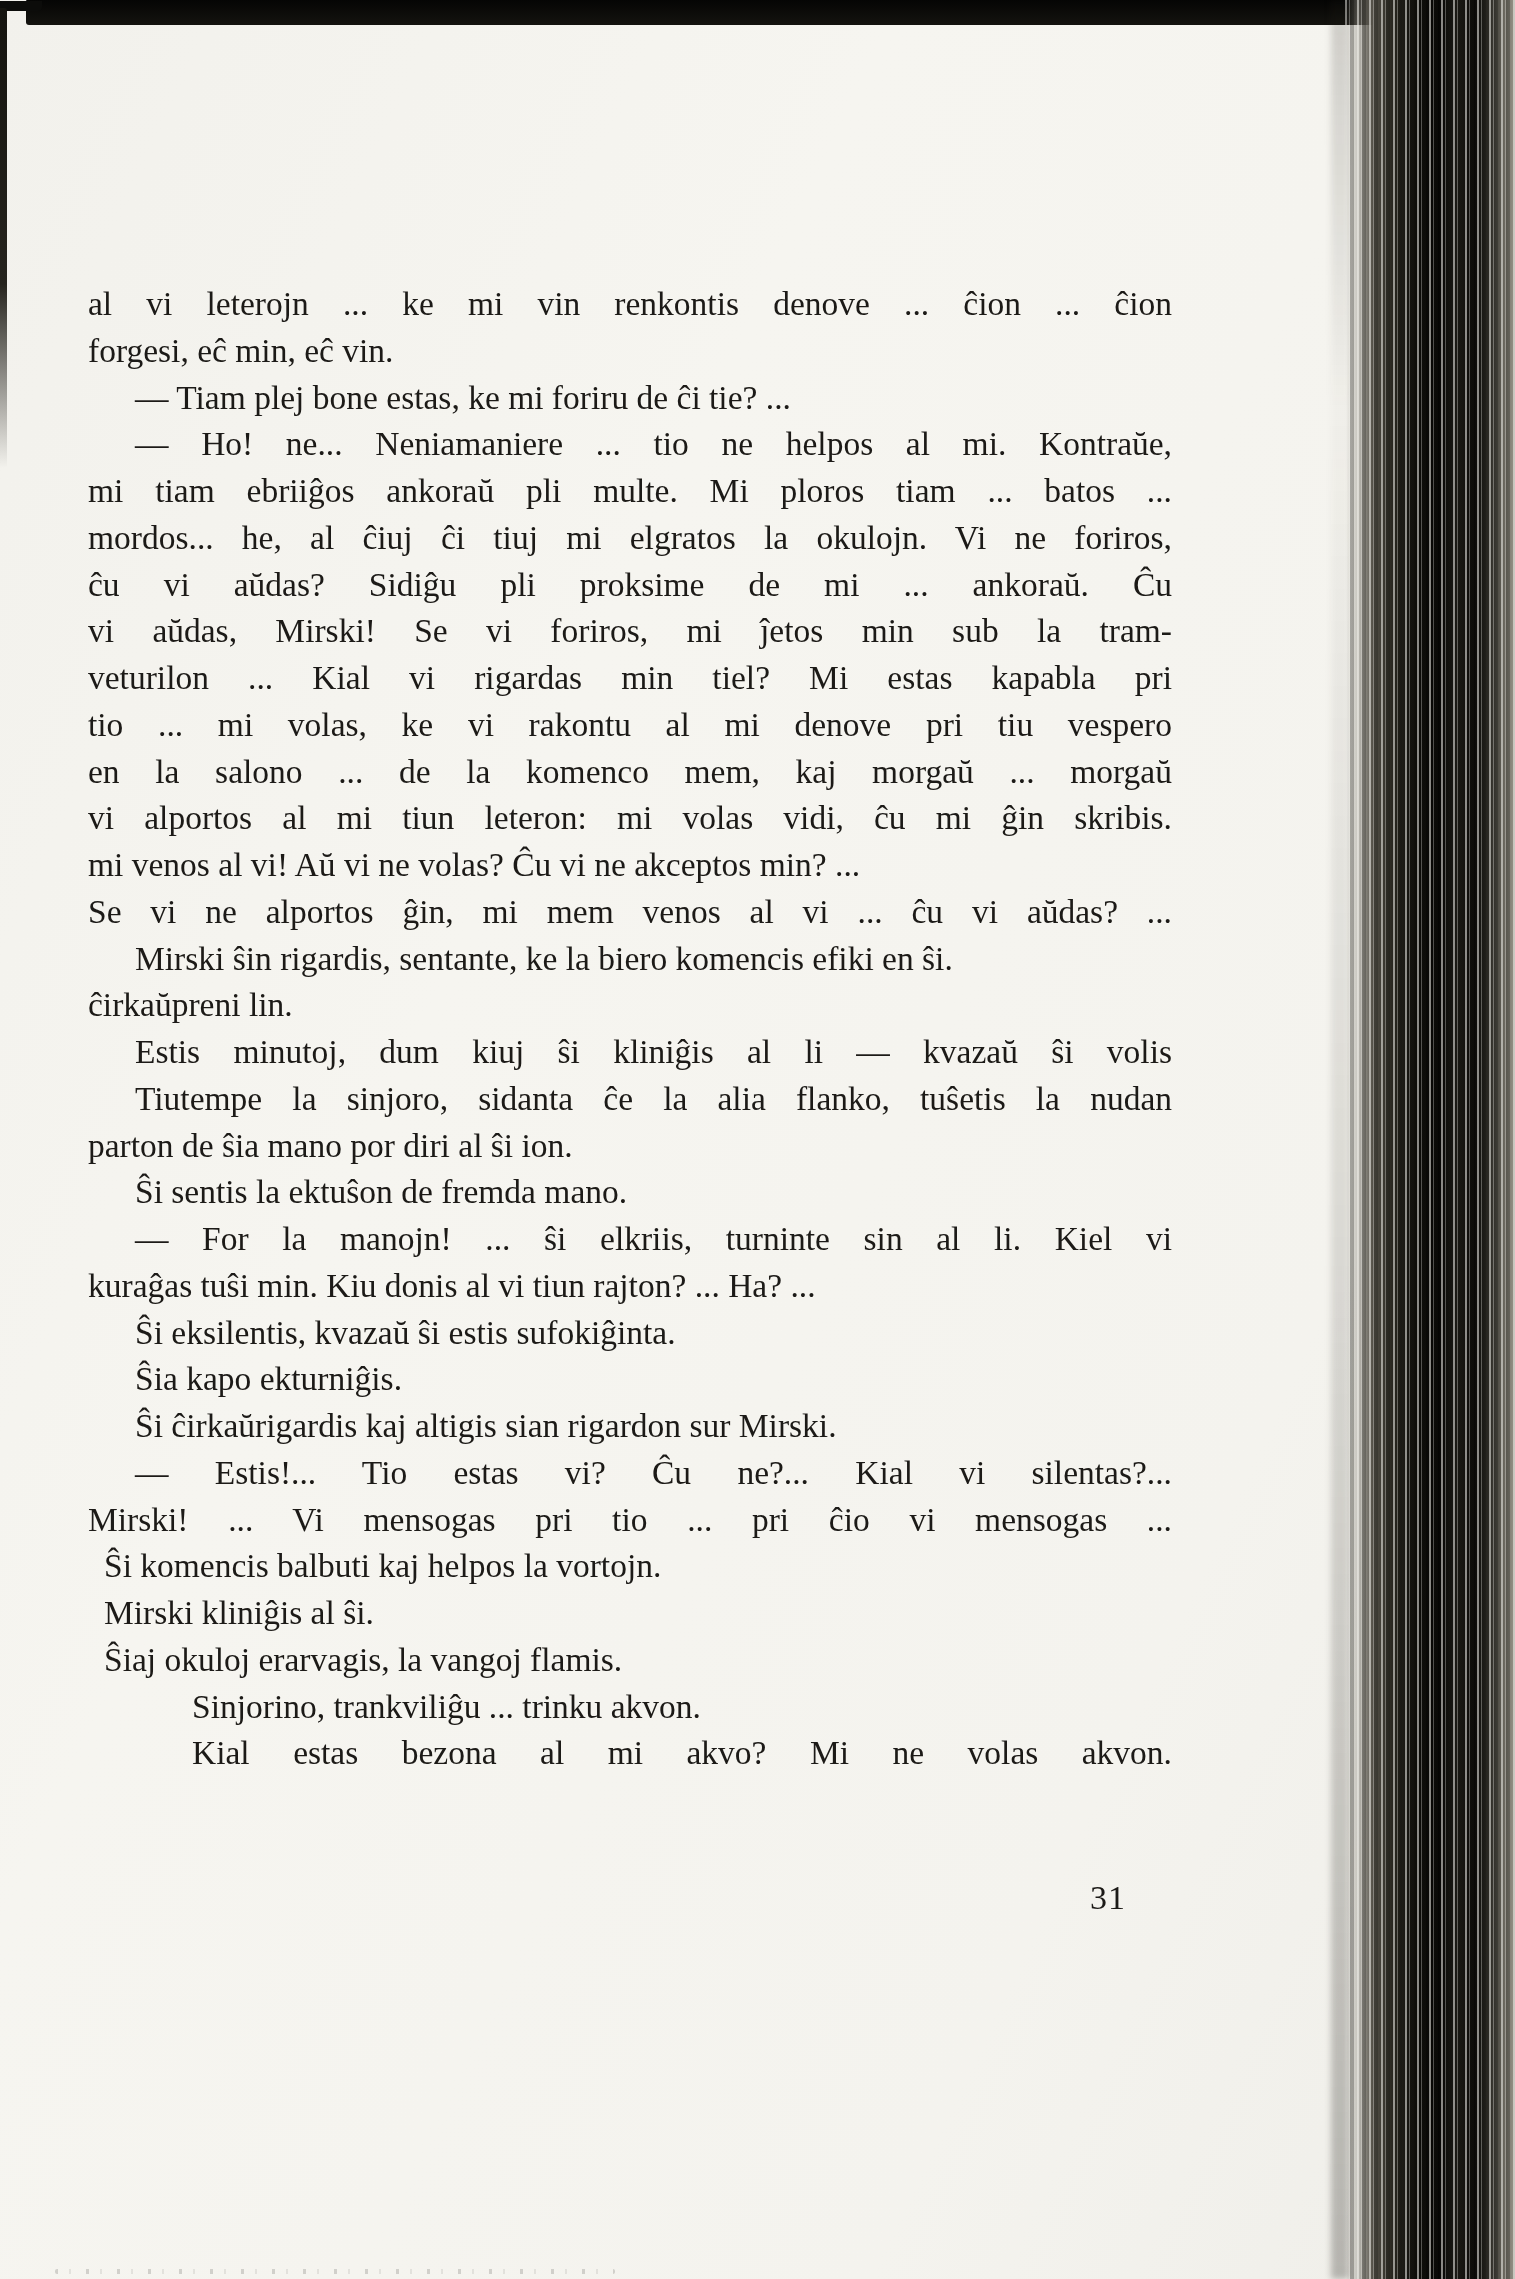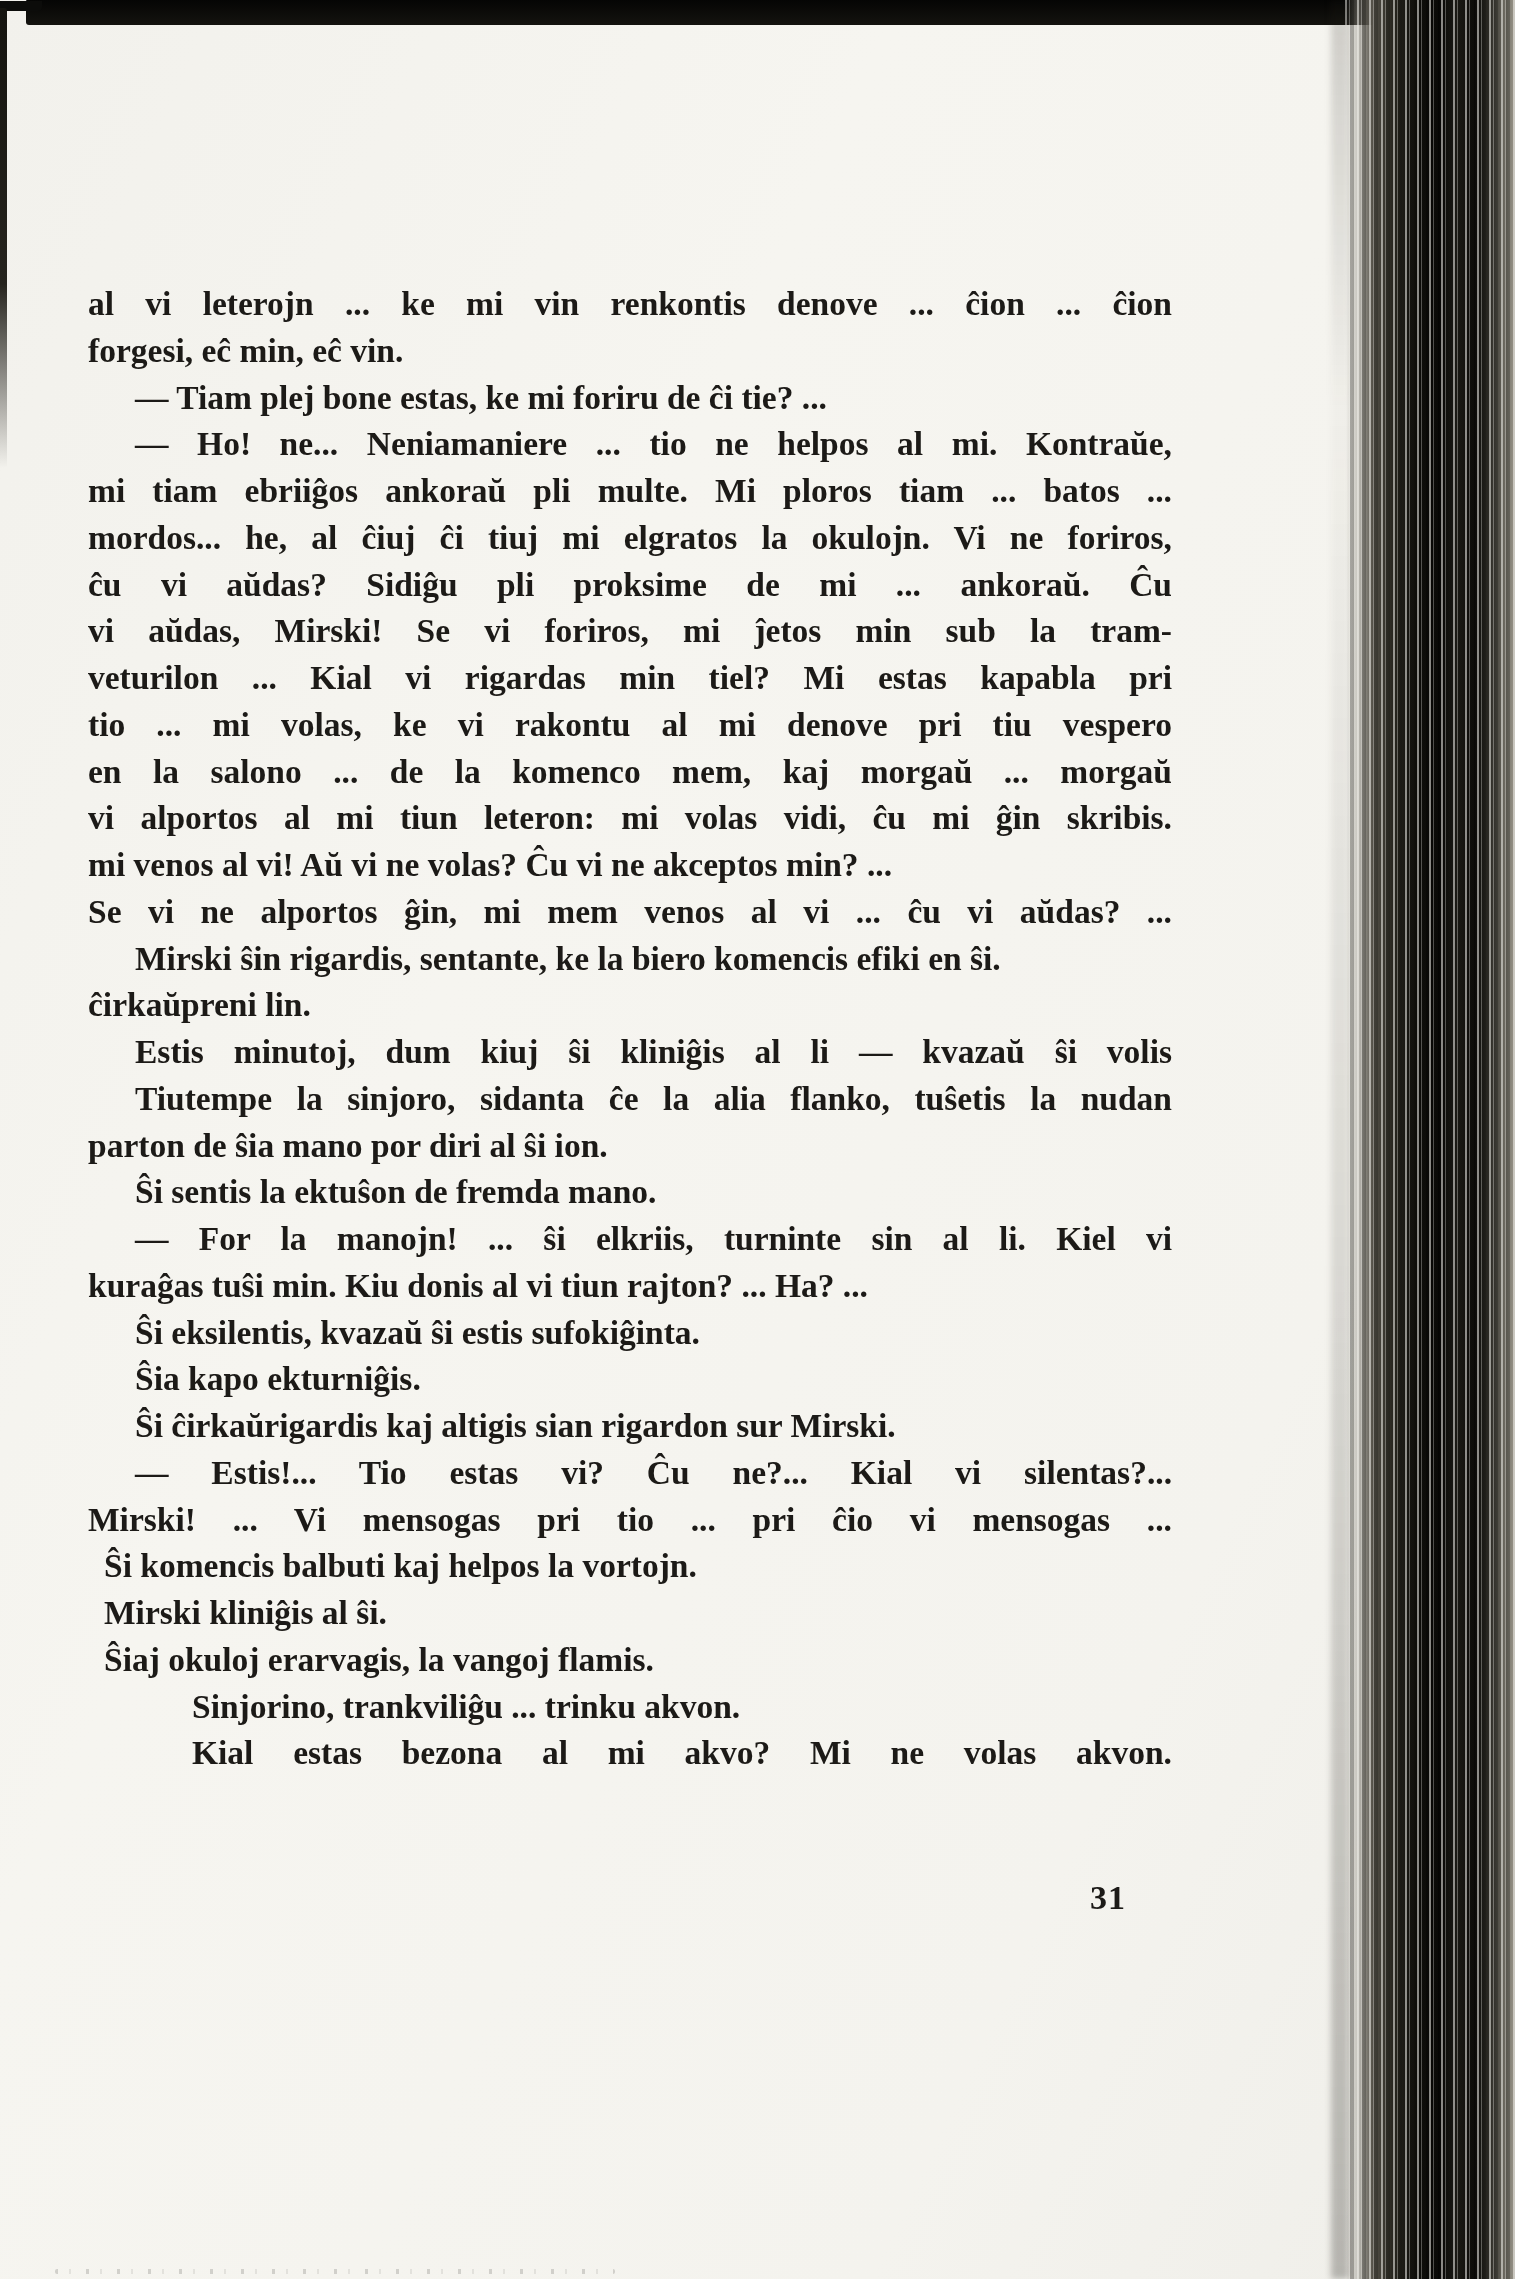--- a/index.html
+++ b/index.html
@@ -6,21 +6,20 @@
   html, body { width:1515px; height:2279px; }
   body {
     background:#dddcd8;
     overflow:hidden;
     font-family:"Liberation Serif","DejaVu Serif",serif;
   }
   .scan {
     position:relative; width:1515px; height:2279px; overflow:hidden;
     background:linear-gradient(115deg,#f2f1ec 0%,#f6f5f0 35%,#f4f3ee 75%,#efeee9 100%);
     color:#1c1a17;
-    font-weight:bold;
   }
   
   .top-edge {
     position:absolute; left:26px; top:0; width:1418px; height:25px;
     background:linear-gradient(180deg,#050504,#14130f);
     border-radius:1px 2px 10px 3px;
   }
   .top-edge::before {
     content:""; position:absolute; left:-26px; top:1px; width:42px; height:10px;
     background:#0c0c0a; border-radius:0 0 4px 2px;

